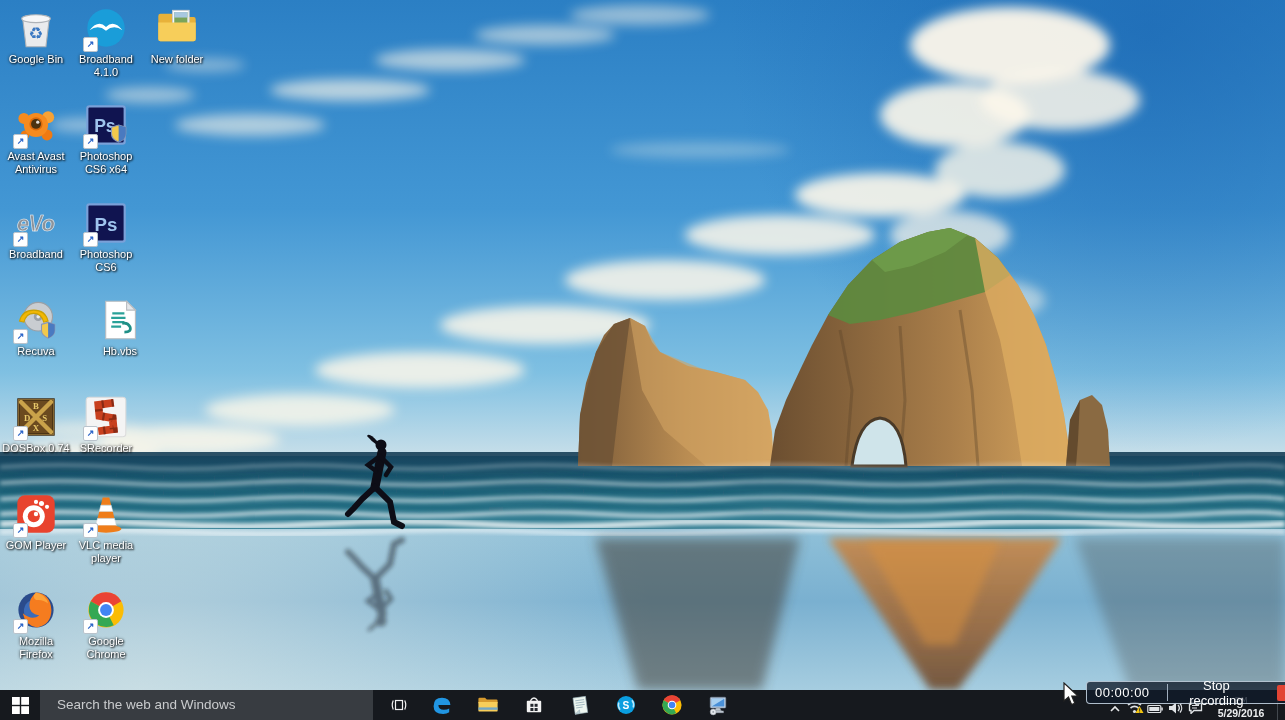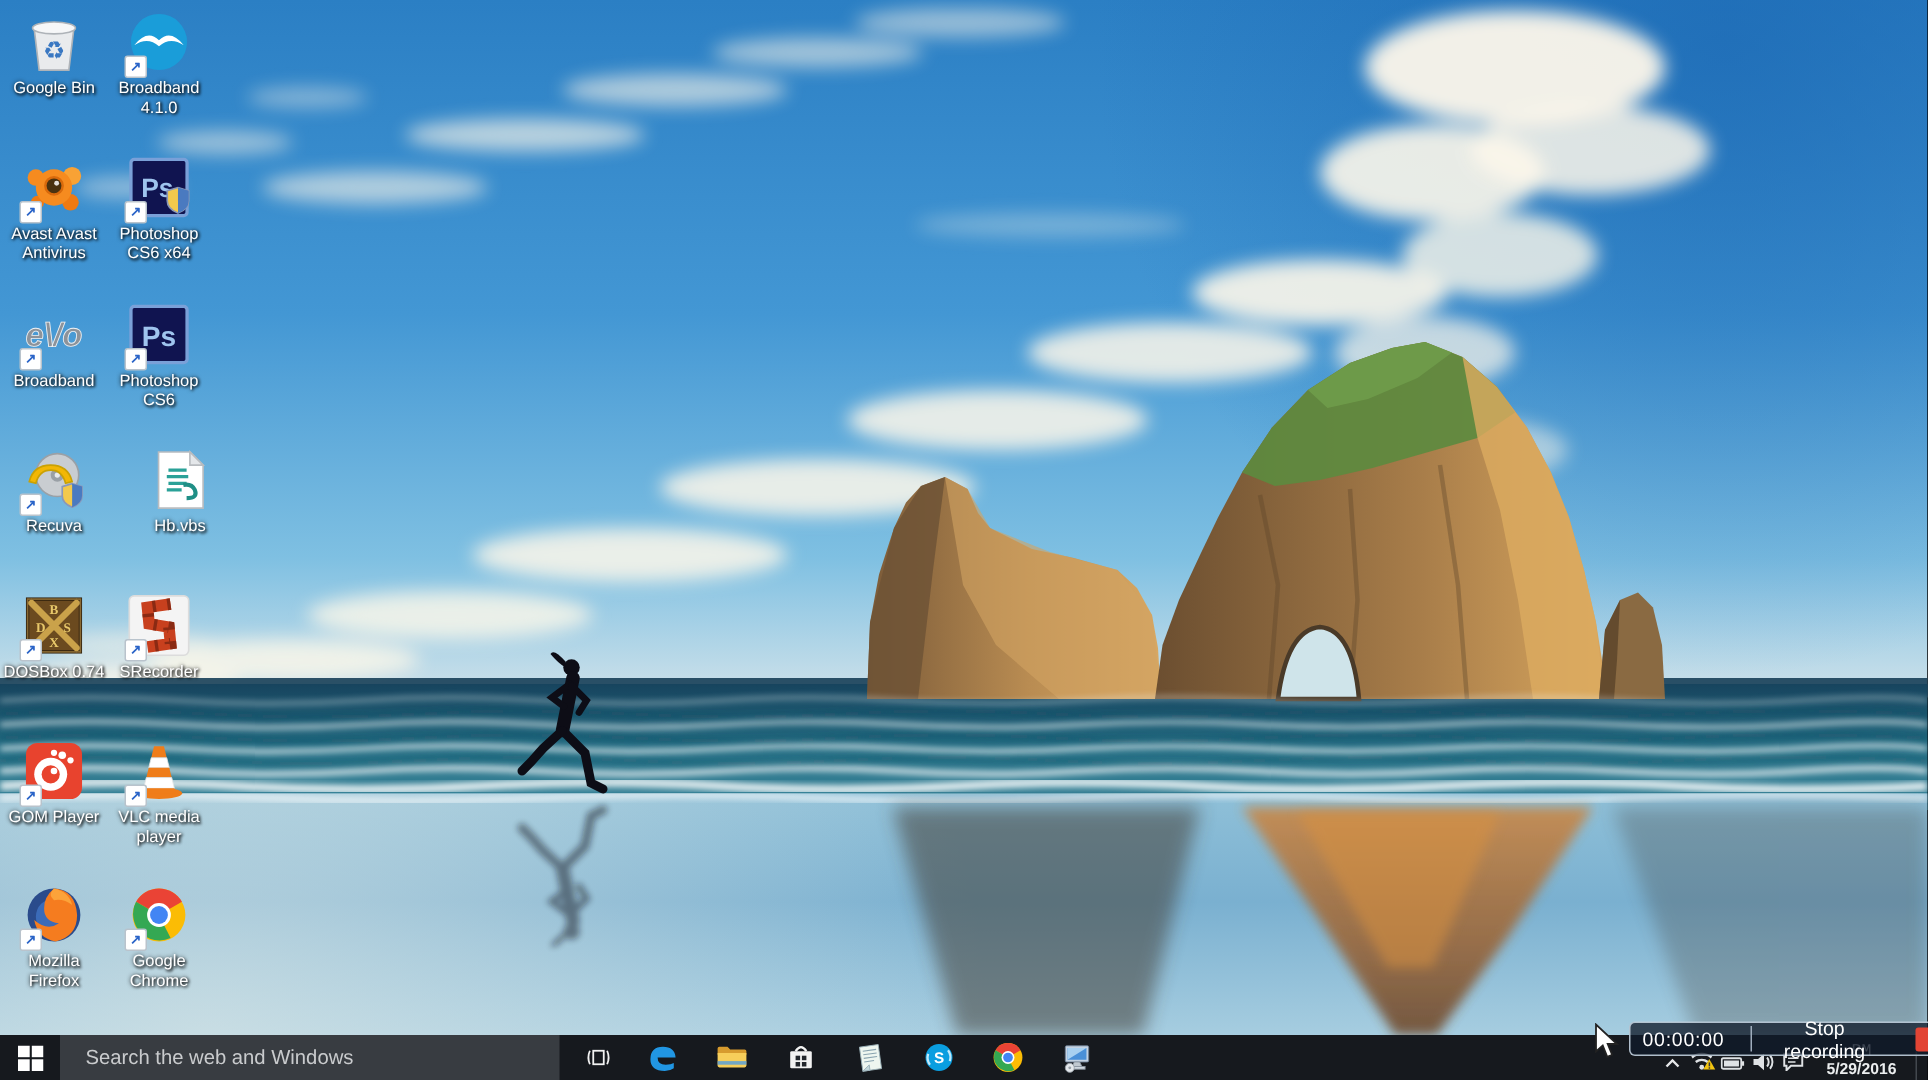--- a/index.html
+++ b/index.html
@@ -358,20 +358,32 @@
           <path d="M20 20 L6.1 12 A16 16 0 0 0 27 33.9 Z" fill="#34a853"></path>
           <circle cx="20" cy="20" r="7.2" fill="#fff"></circle>
           <circle cx="20" cy="20" r="5.4" fill="#4285f4"></circle>
         </svg>
     <span class="sc-badge">↗</span>
   </div>
   <div class="dlabel">Google
 Chrome</div>
 </div>
 
+<div class="dicon-cell" style="left:142px;top:6px">
+  <div class="dglyph">
+    <svg viewBox="0 0 40 40">
+          <path d="M3 9 q0-2 2-2 h10 l3 3 h17 q2 0 2 2 v18 q0 2-2 2 h-30 q-2 0-2-2 Z" fill="#e8b23a"></path>
+          <rect x="16" y="4" width="15" height="20" fill="#fff" stroke="#c8ccd0"></rect>
+          <rect x="17.5" y="5.5" width="12" height="13" fill="#7aa45a"></rect>
+          <rect x="17.5" y="5.5" width="12" height="5" fill="#a8c8e0"></rect>
+          <path d="M3 15 h34 v15 q0 2-2 2 h-30 q-2 0-2-2 Z" fill="#f7ce5a"></path>
+        </svg>
+  </div>
+  <div class="dlabel">New folder</div>
+</div>
 </div>
 
 <div class="taskbar" style="background: rgb(22, 25, 30);">
   <button class="tb-btn">
     <svg width="17" height="17" viewBox="0 0 17 17">
         <rect x="0" y="0" width="7.8" height="7.8" fill="#fff"></rect>
         <rect x="9.2" y="0" width="7.8" height="7.8" fill="#fff"></rect>
         <rect x="0" y="9.2" width="7.8" height="7.8" fill="#fff"></rect>
         <rect x="9.2" y="9.2" width="7.8" height="7.8" fill="#fff"></rect>
       </svg>

